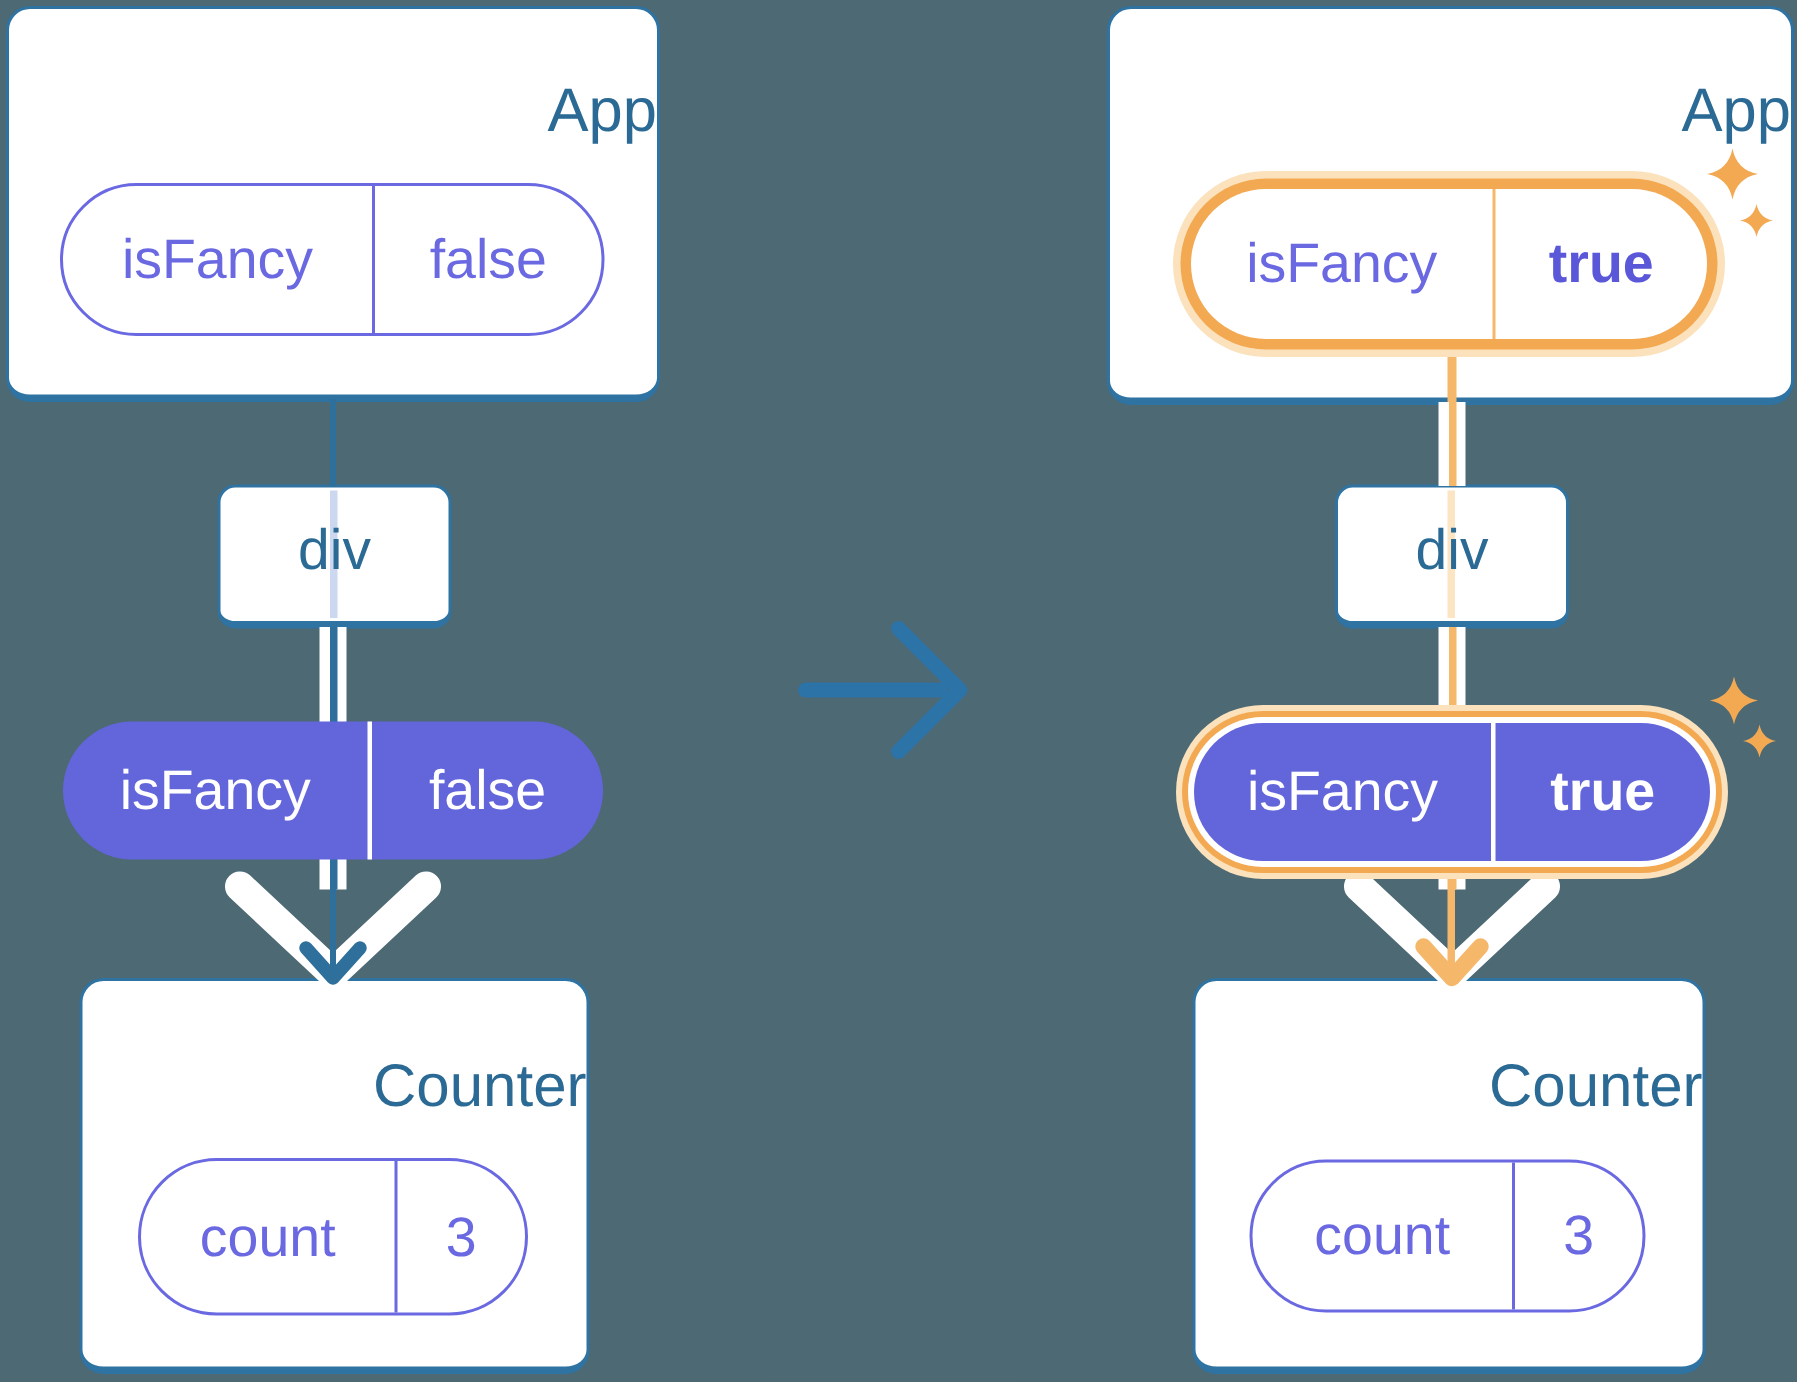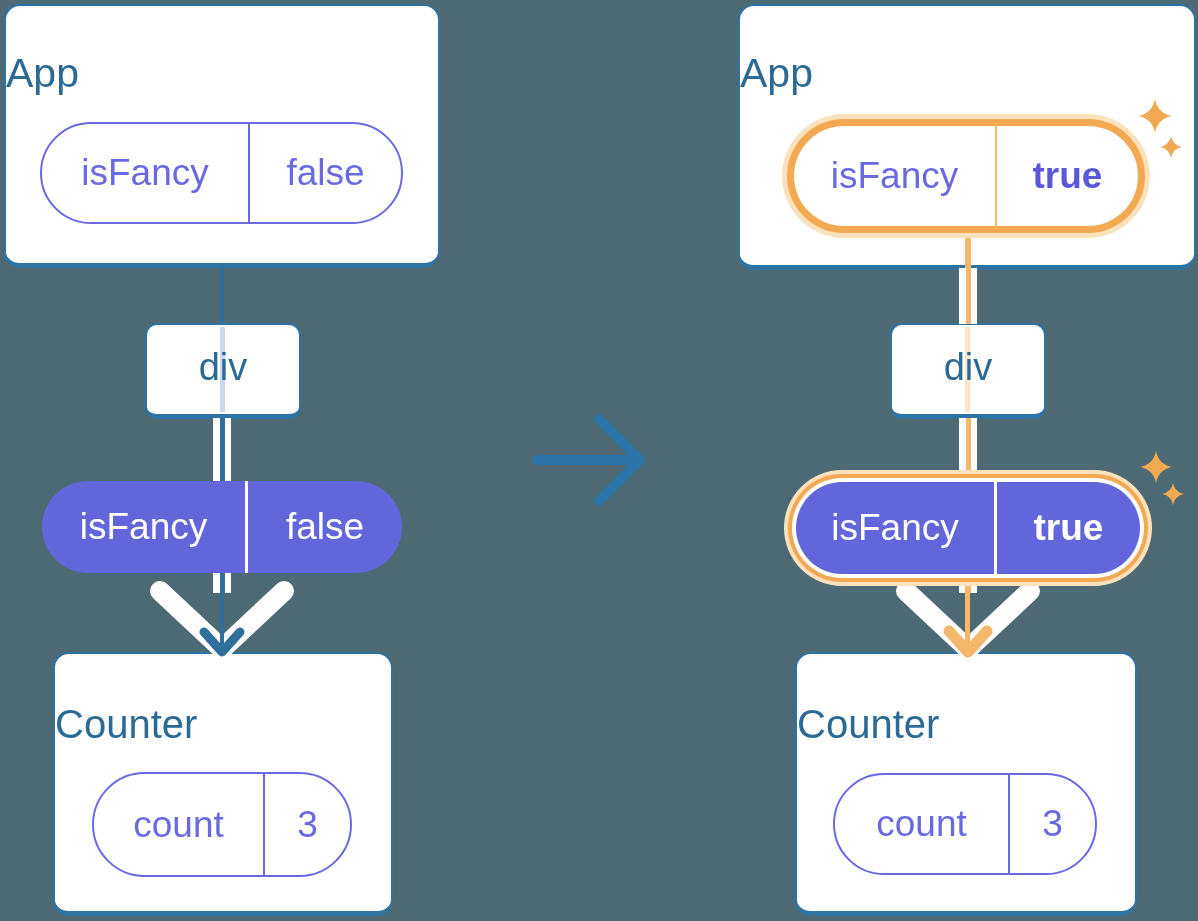--- a/index.html
+++ b/index.html
@@ -1,21 +1,21 @@
 <!DOCTYPE html>
 <html><head>
 <meta charset="utf-8">
 <style>
   html,body{margin:0;padding:0;background:#4D6974;}
   .canvas{position:relative;width:1198px;height:921px;background:#4D6974;overflow:hidden;
           font-family:"Liberation Sans", sans-serif;}
   
   .card{position:absolute;background:#fff;border:2px solid #2E73A2;border-bottom-width:5px;
         border-radius:16px;box-sizing:border-box;z-index:1;}
-  .card-title{position:absolute;left:0;right:0;top:44px;text-align:left;
+  .card-title{position:absolute;left:0;right:0;top:44px;text-align:right;
               font-size:41px;font-weight:500;color:#2B6A94;z-index:3;}
   .node-label{position:absolute;left:0;right:0;top:0;bottom:4px;display:flex;align-items:center;
               justify-content:center;font-size:38px;font-weight:500;color:#2B6A94;z-index:3;}
   
   .pill{position:absolute;display:flex;box-sizing:border-box;border-radius:999px;z-index:7;
         font-size:37px;font-weight:500;}
   .pill .seg{display:flex;align-items:center;justify-content:center;box-sizing:border-box;height:100%;}
   .pill-outline{background:#fff;border:2.5px solid #6A69E2;color:#6A69E2;}
   .pill-outline .seg-name{border-right:2px solid #6A69E2;}
   .pill-solid{background:#6366DB;color:#fff;}

